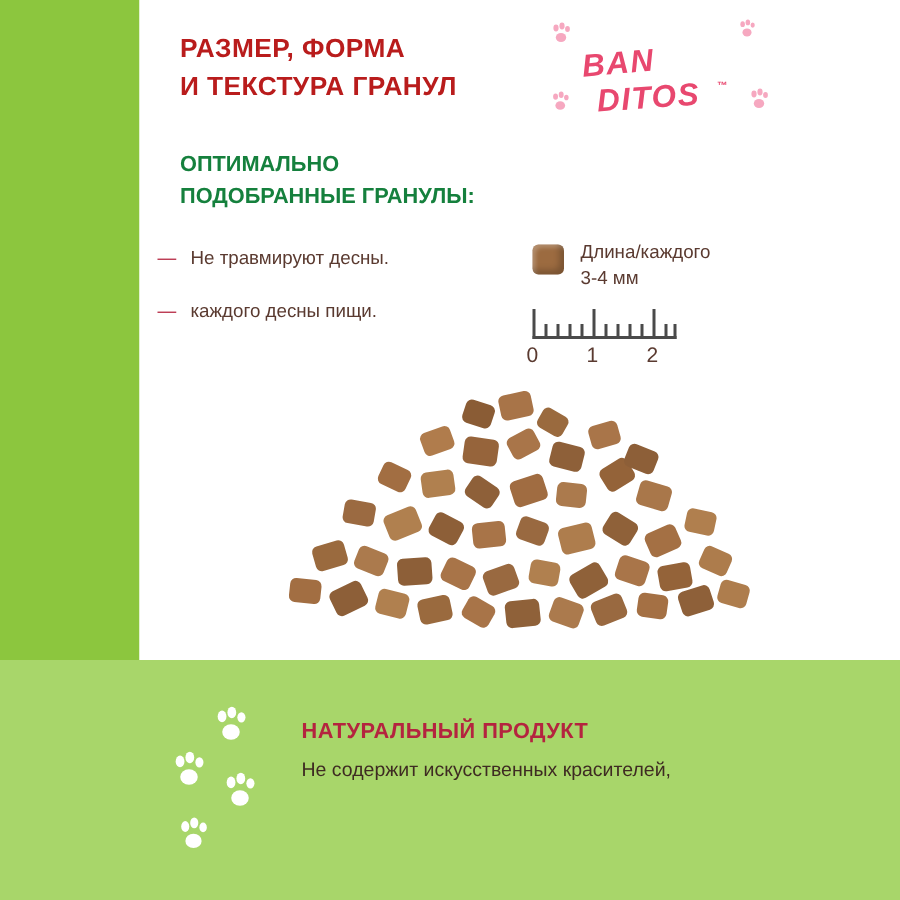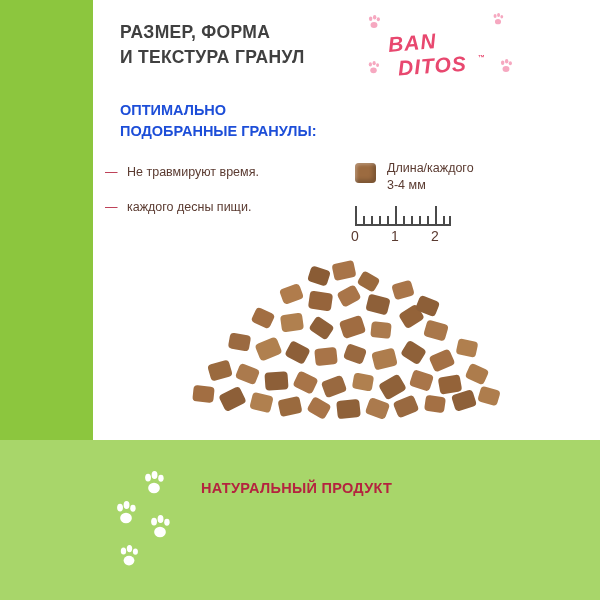--- a/index.html
+++ b/index.html
@@ -33,21 +33,21 @@
     width: 507px;
     height: 600px;
     background: #ffffff;
   }
   
   .title {
     position: absolute;
     left: 27px;
     top: 20px;
     width: 260px;
-    color: #404040;
+    color: #b91c1c;
     font-weight: bold;
     font-size: 17.5px;
     line-height: 25px;
     letter-spacing: 0.3px;
     text-transform: uppercase;
   }
   
   .logo-wrap {
     position: absolute;
     left: 265px;
@@ -92,21 +92,21 @@
     position: absolute;
   }
   .paw svg { display: block; }
 
   
   .subtitle {
     position: absolute;
     left: 27px;
     top: 100px;
     width: 300px;
-    color: #1d4ed8;
+    color: #15803d;
     font-weight: bold;
     font-size: 14.5px;
     line-height: 21px;
     text-transform: uppercase;
   }
   
   .bullets {
     position: absolute;
     left: 12px;
     top: 163px;
@@ -309,21 +309,21 @@
     </div>
 
     <div class="subtitle">
       <div>ОПТИМАЛЬНО</div>
       <div>ПОДОБРАННЫЕ ГРАНУЛЫ:</div>
     </div>
 
     <div class="bullets">
       <div class="bullet">
         <span class="dash">—</span>
-        <div>Не травмируют время.</div>
+        <div>Не травмируют десны.</div>
       </div>
       <div class="bullet">
         <span class="dash">—</span>
         <div>каждого десны пищи.</div>
       </div>
     </div>
 
     <div class="ruler-block">
       <div class="kibble-sample"></div>
       <div class="dim-label">
@@ -444,16 +444,17 @@
                 <ellipse cx="6.5" cy="7" rx="2.7" ry="3.6"></ellipse>
                 <ellipse cx="12.5" cy="4.6" rx="2.7" ry="3.6"></ellipse>
                 <ellipse cx="18.4" cy="7.6" rx="2.5" ry="3.2"></ellipse>
                 <ellipse cx="12" cy="16.6" rx="5.4" ry="4.8"></ellipse>
               </g>
             </svg>
         </div>
       </div>
       <div class="bp-title">НАТУРАЛЬНЫЙ ПРОДУКТ</div>
       <div class="bp-text">
+        <div>Не содержит искусственных красителей,</div>
       </div>
     </div>
   </div>
 </div>
 
 </body></html>

